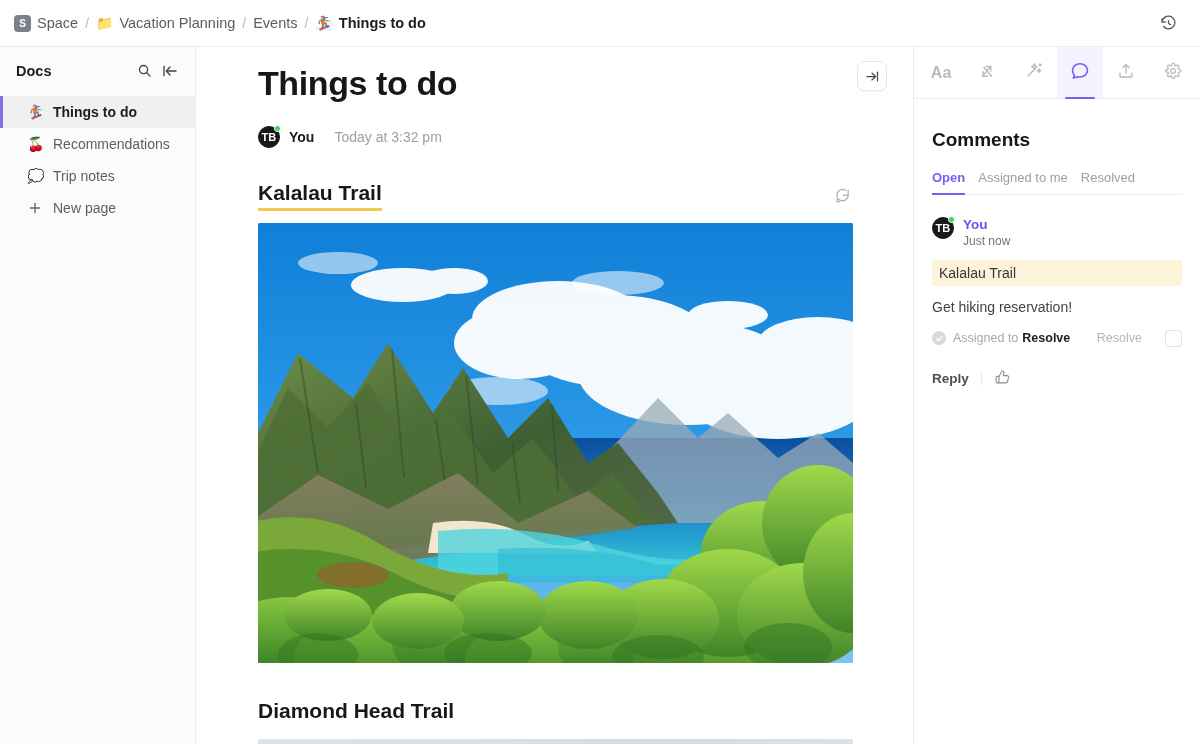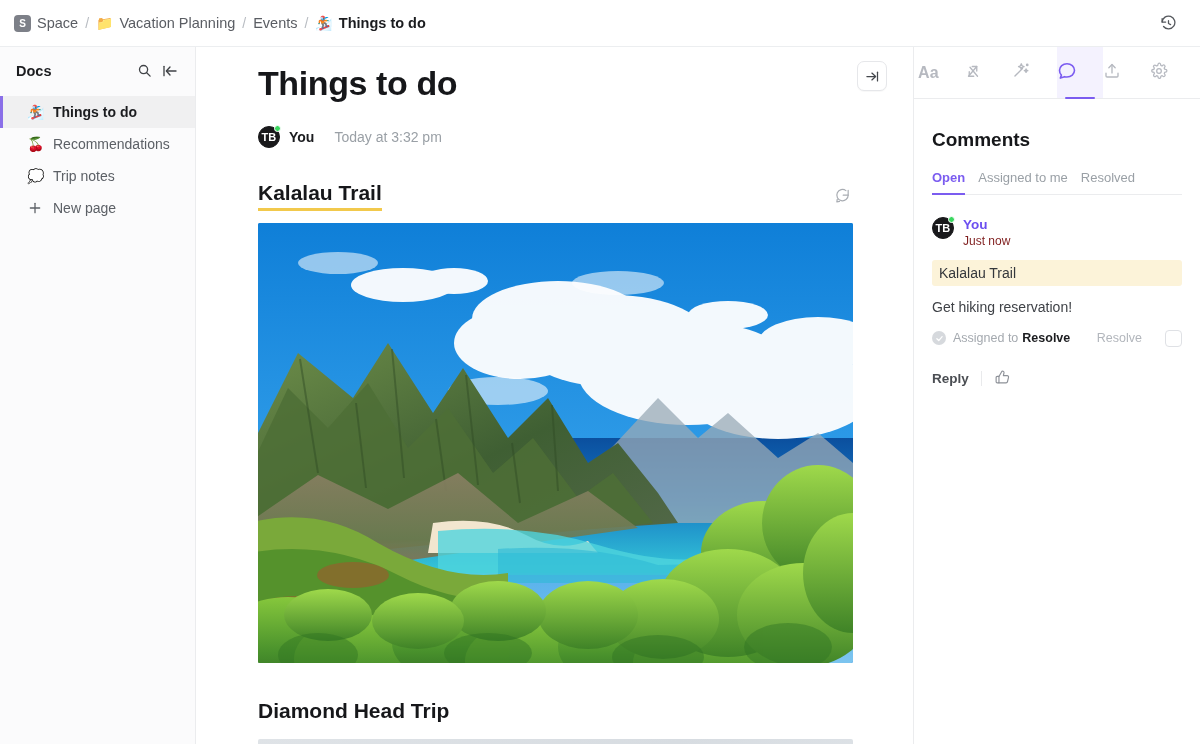--- a/index.html
+++ b/index.html
@@ -109,21 +109,21 @@
   
   .rpanel {
     position: absolute; top: 47px; left: 913px; width: 287px; height: 697px;
     background: #fff; border-left: 1px solid #ebecee;
   }
   .rtabs {
     height: 52px; display: flex; align-items: stretch; border-bottom: 1px solid #ebecee;
     padding: 0 4px;
   }
   .rtab {
-    flex: 1; display: flex; align-items: center; 
+    flex: 1; display: flex; align-items: center; justify-content: center;
     cursor: pointer; color: #b6b9c0; position: relative;
   }
   .rtab.active { color: #7b5cf0; background: #f4f2fe; }
   .rtab.active::after {
     content: ""; position: absolute; left: 8px; right: 8px; bottom: -1px;
     height: 2.5px; background: #7b5cf0; border-radius: 2px;
   }
   .rtab .aa { font-size: 16px; font-weight: 700; letter-spacing: .3px; }
   .r-body { padding: 0 18px; }
   .r-title { font-size: 19px; font-weight: 700; color: #16171a; margin-top: 30px; }
@@ -132,21 +132,21 @@
     font-size: 13px; color: #9aa0a6; padding-bottom: 9px; cursor: pointer; position: relative;
   }
   .subtab.active { color: #7b5cf0; font-weight: 700; }
   .subtab.active::after {
     content:""; position:absolute; left:0; right:0; bottom:-1px; height:2px; background:#7b5cf0;
   }
   .comment { padding-top: 22px; }
   .c-head { display: flex; gap: 9px; align-items: flex-start; }
   .c-meta { display: flex; flex-direction: column; gap: 1px; }
   .c-name { font-size: 13.5px; font-weight: 700; color: #6c4ff0; line-height: 1.15; }
-  .c-time { font-size: 12px; color: #7f1d1d; }
+  .c-time { font-size: 12px; color: #737373; }
   .c-quote {
     margin-top: 12px; background: #fcf3d9; border-radius: 3px;
     padding: 5px 7px; font-size: 14px; color: #34373b;
   }
   .c-text { margin-top: 13px; font-size: 14px; color: #3f4247; }
   .c-assign { display: flex; align-items: center; margin-top: 15px; font-size: 12.5px; color: #a4a9af; }
   .check-ic {
     width: 14px; height: 14px; border-radius: 50%; background: #d6d9dd; color:#fff;
     display:flex; align-items:center; justify-content:center; margin-right: 7px; flex: none;
   }
@@ -379,21 +379,21 @@
           </g>
           <g fill="#2f7323" opacity="0.45">
             <ellipse cx="60" cy="432" rx="40" ry="22"></ellipse>
             <ellipse cx="230" cy="430" rx="44" ry="20"></ellipse>
             <ellipse cx="400" cy="434" rx="46" ry="22"></ellipse>
             <ellipse cx="530" cy="424" rx="44" ry="24"></ellipse>
           </g>
         </svg>
       </div>
 
-      <div class="h2plain">Diamond Head Trip</div>
+      <div class="h2plain">Diamond Head Trail</div>
       <div class="photo2"></div>
     </div>
   </div>
 
   <div class="rpanel">
     <div class="rtabs">
       <div class="rtab">
         <span class="aa">Aa</span>
       </div>
       <div class="rtab">

